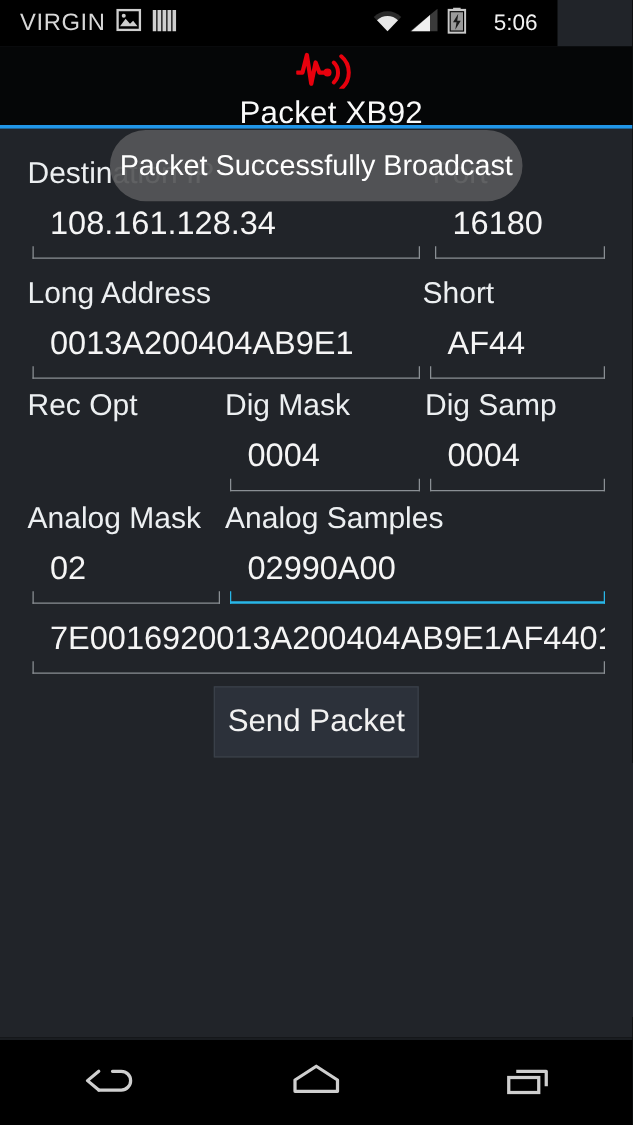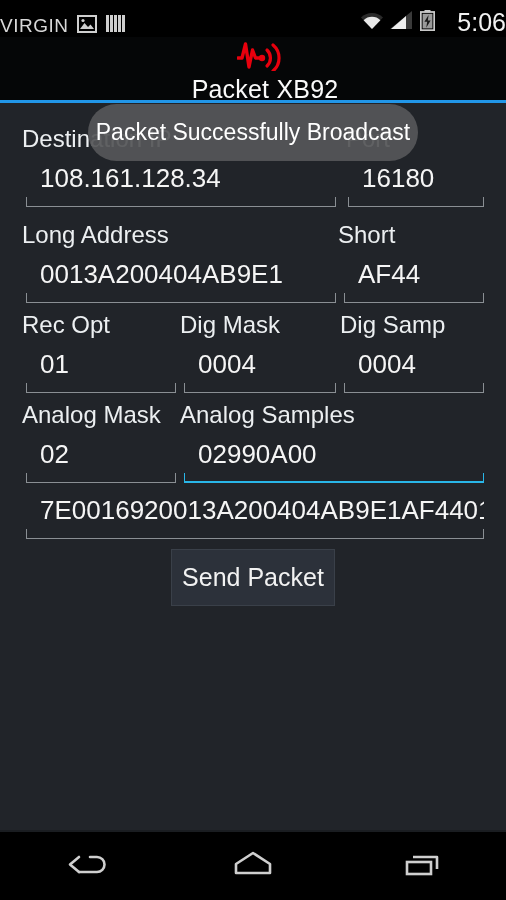--- a/index.html
+++ b/index.html
@@ -6,28 +6,28 @@
   html, body {
     width:506px; height:900px;
     background:#000;
     font-family:"Liberation Sans", sans-serif;
     overflow:hidden;
   }
   #screen { position:relative; width:506px; height:900px; background:#212429; }
 
   
   .statusbar {
-    position:absolute; top:0; left:0; width:506px; height:37px;
-    background:#000; display:flex; align-items:flex-end;
-    padding:0 0;
+    position:absolute; top:0; left:0; width:446px; height:37px;
+    background:#000; display:flex; align-items:center;
+    padding:0 16px;
   }
   .carrier { color:#d8d8d8; font-size:19px; letter-spacing:.5px; }
   .sb-left { display:flex; align-items:center; gap:9px; }
   .sb-right { margin-left:auto; display:flex; align-items:center; gap:6px; }
-  .clock { color:#f2f2f2; font-size:25px; margin-left:16px; }
+  .clock { color:#f2f2f2; font-size:18px; margin-left:16px; }
   .ic { display:block; }
 
   
   .actionbar {
     position:absolute; top:37px; left:0; width:506px; height:63px;
     background:#050607; display:flex; align-items:center; padding-left:14px;flex-direction:column;
   }
   .app-title { color:#fafafa; font-size:25px; margin-left:10px; letter-spacing:.2px; }
   .ab-divider {
     position:absolute; top:100px; left:0; width:506px; height:3px;
@@ -164,24 +164,20 @@
     </div>
     <div class="field" style="left:344px; top:152px; width:140px;">
       <div class="val">AF44</div>
       <div class="ul"></div>
     </div>
 
     <div class="label" style="left:180px; top:208px;">Dig Mask</div>
     <div class="label" style="left:22px; top:208px;">Rec Opt</div>
     <div class="label" style="left:340px; top:208px;">Dig Samp</div>
 
-    <div class="field" style="left:26px; top:242px; width:150px;">
-      <div class="val">01</div>
-      <div class="ul"></div>
-    </div>
     <div class="field" style="left:184px; top:242px; width:152px;">
       <div class="val">0004</div>
       <div class="ul"></div>
     </div>
     <div class="field" style="left:344px; top:242px; width:140px;">
       <div class="val">0004</div>
       <div class="ul"></div>
     </div>
 
     <div class="label" style="left:180px; top:298px;">Analog Samples</div>

